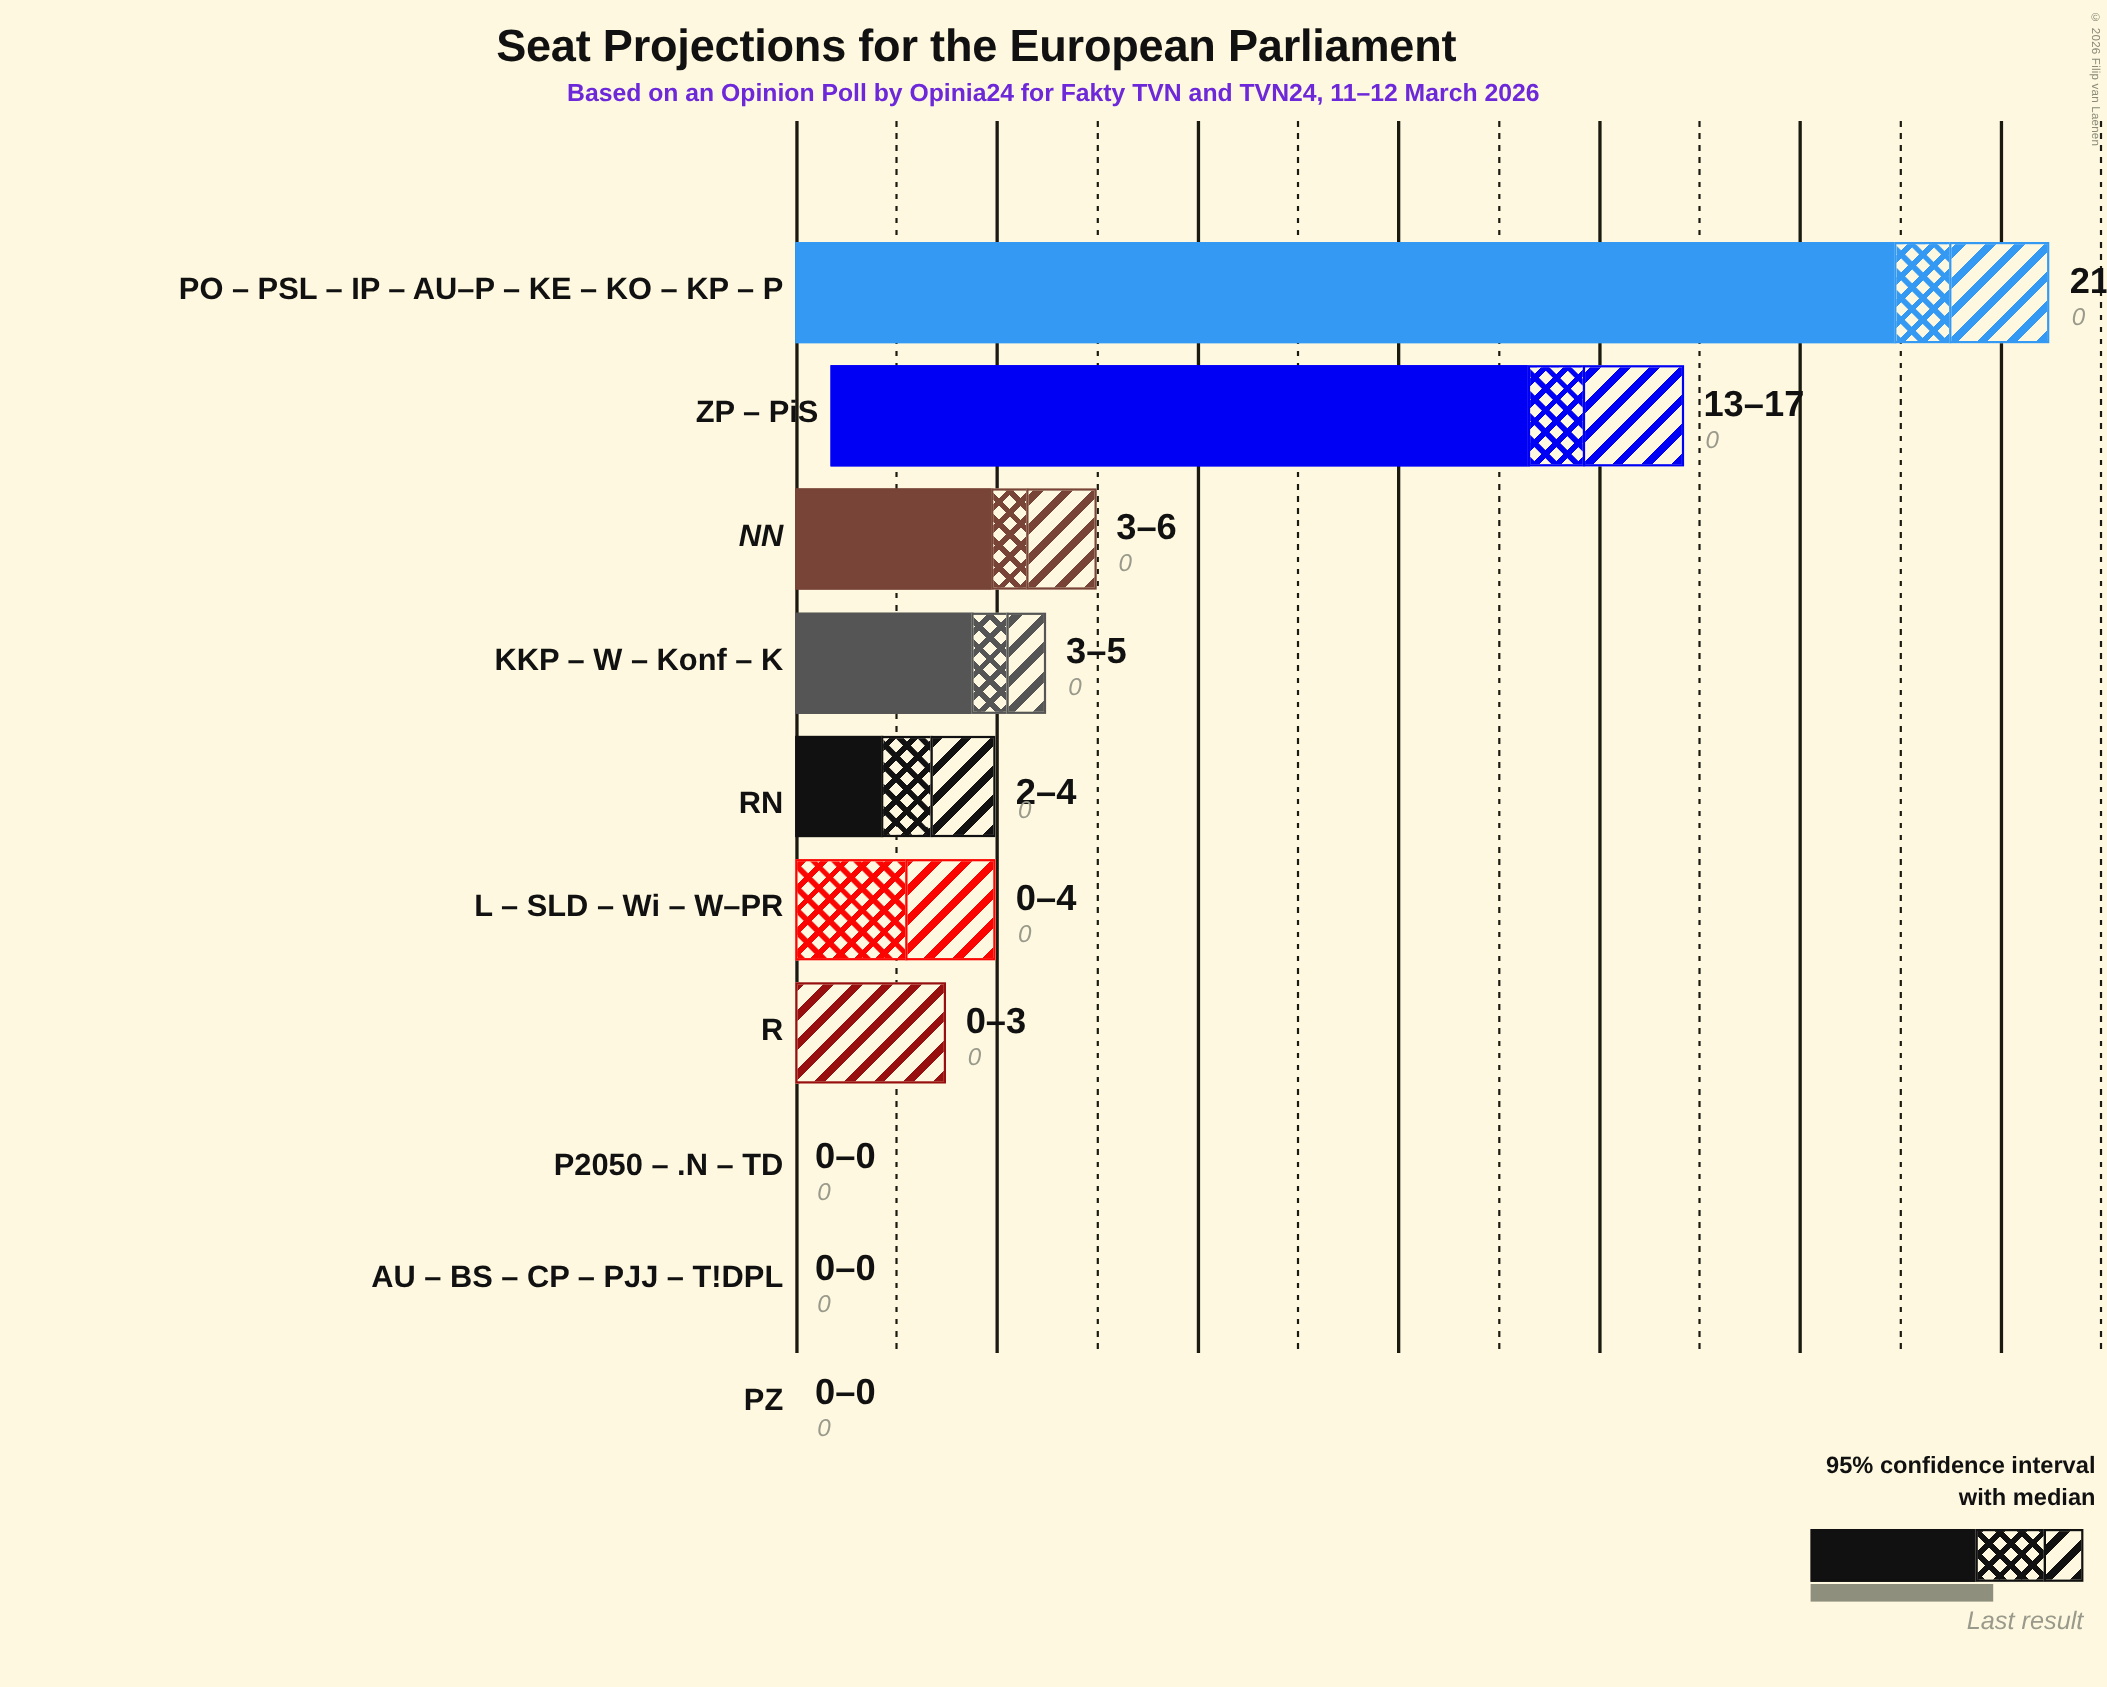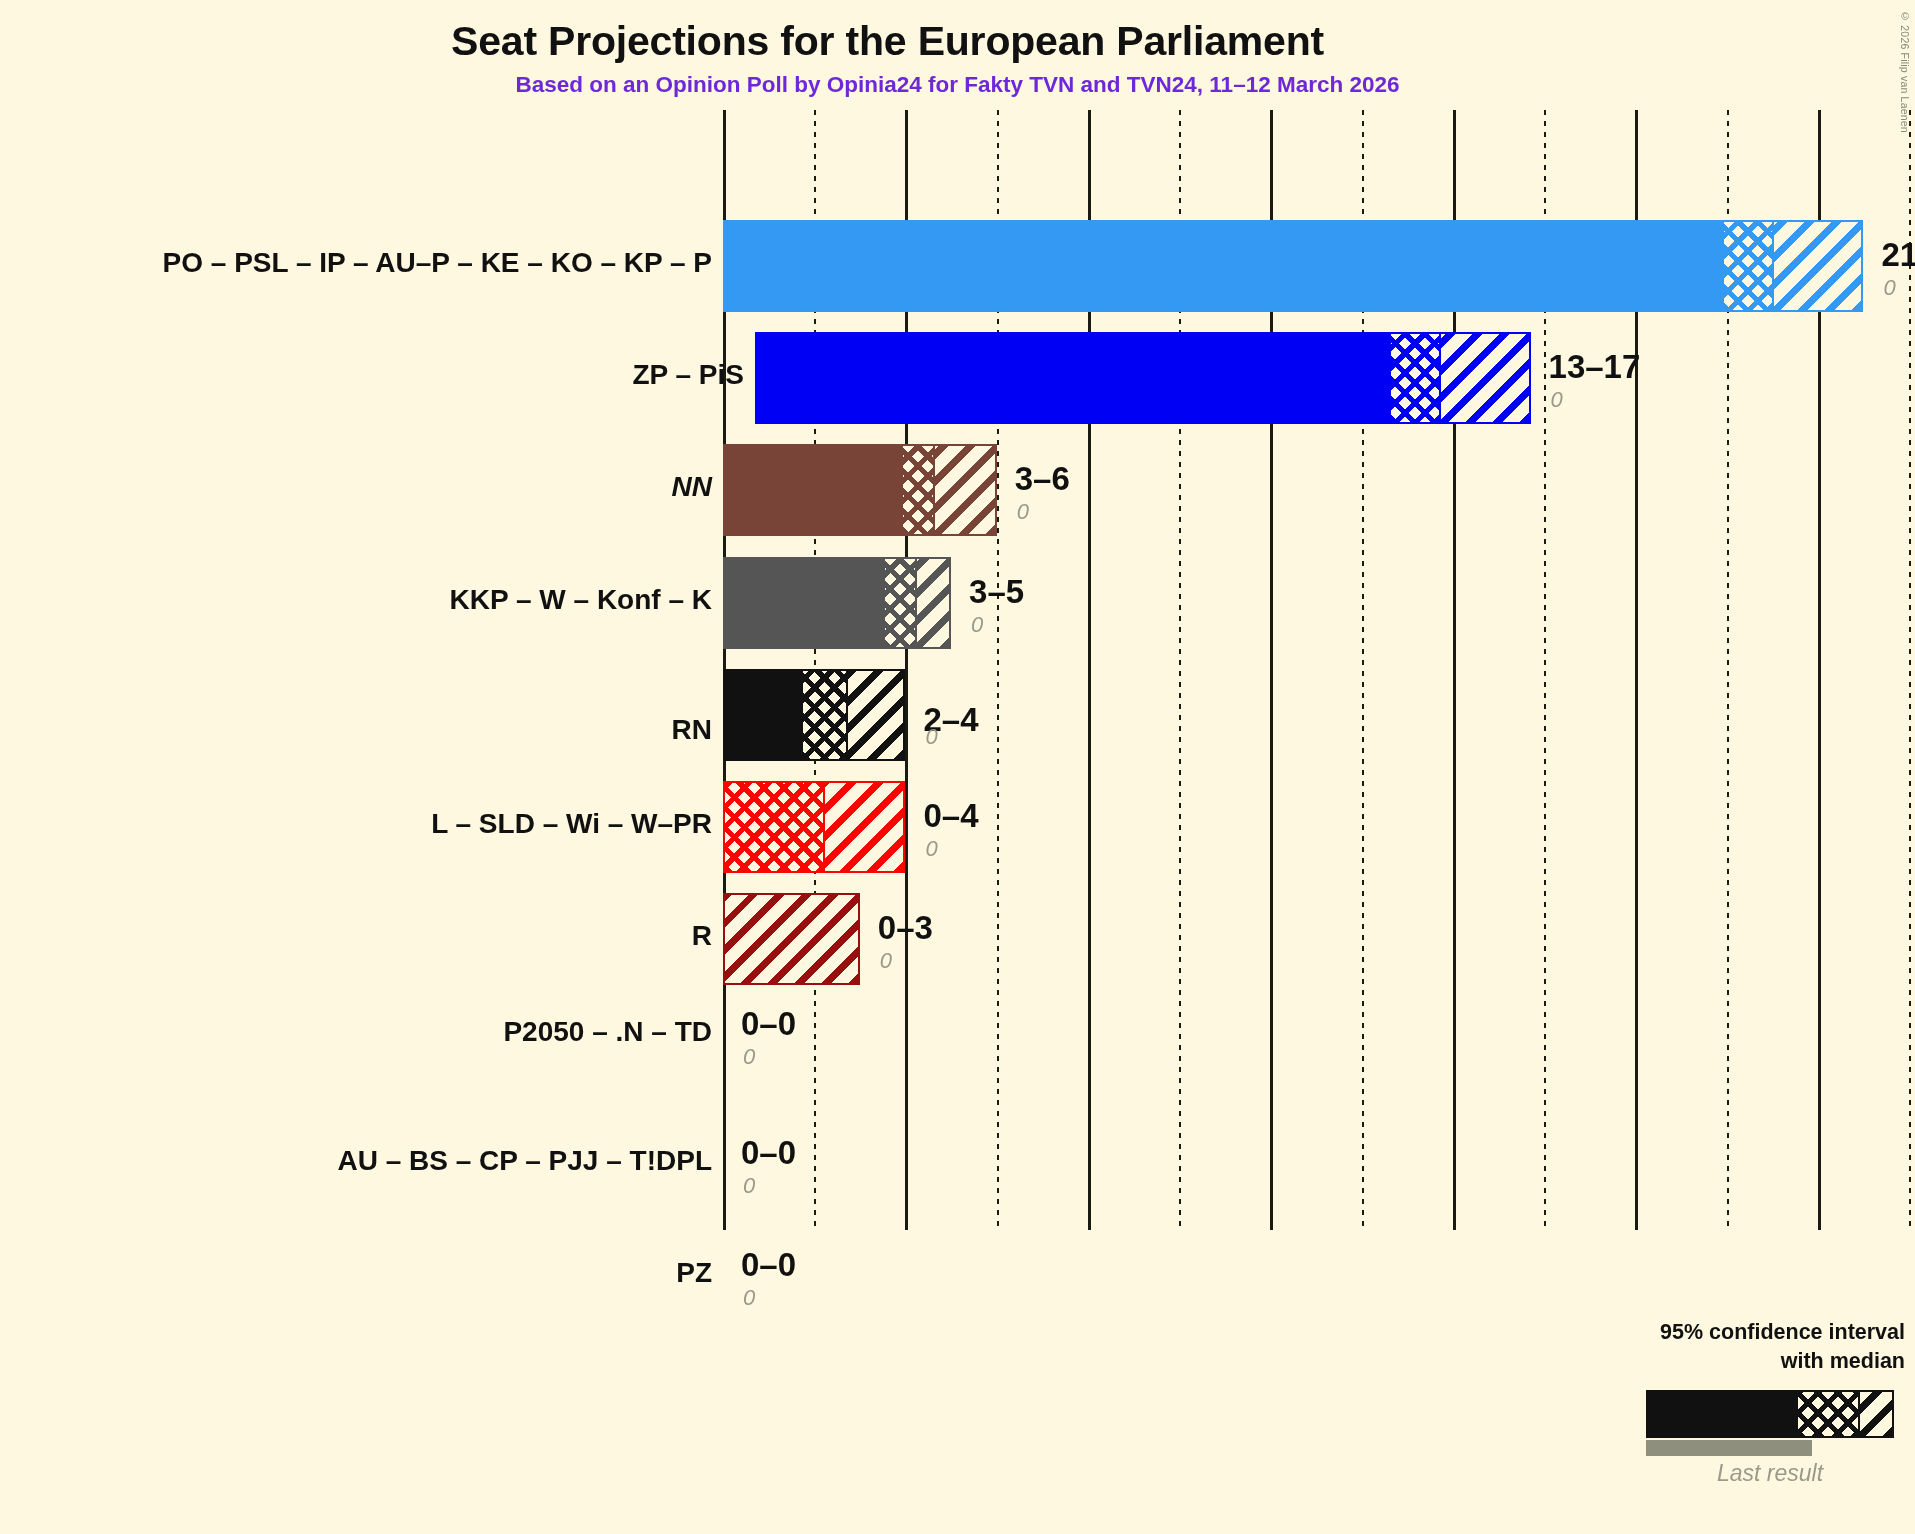--- a/index.html
+++ b/index.html
@@ -90,21 +90,21 @@
   }
   .legend-bar{
     position:absolute;left:86px;top:72px;width:248px;height:48px;
     box-sizing:border-box;
   }
   .legend-bar .seg{--c:#111;}
   .legend-last{
     position:absolute;left:86px;top:122px;width:166px;height:16px;background:#8f8f7d;
   }
   .legend-lastlabel{
-    position:absolute;left:86px;top:142px;width:248px;text-align:center;
+    position:absolute;left:86px;top:142px;width:248px;text-align:right;
     font-size:23px;font-style:italic;color:#9a9a8c;
   }
 </style>
 </head>
 <body>
 
 <div id="chart-root">
 
   <div class="chart-title">Seat Projections for the European Parliament</div>
   <div class="chart-subtitle">Based on an Opinion Poll by Opinia24 for Fakty TVN and TVN24, 11–12 March 2026</div>
@@ -190,21 +190,21 @@
       <div class="row" style="top: 783.2px; height: 92px;">
         <div class="row-label" style="top: 27px;">R</div>
         <div class="bar" style="top: 0px; width: 136.86px; --c: #97100F;">
           <div class="seg solid" style="left: 0px; width: 2px; --c: #97100F;"></div>
           <div class="seg cross" style="left: 0px; width: 2px; --c: #97100F;"></div>
           <div class="seg hatch" style="left: 0px; width: 136.86px; --c: #97100F;"></div>
         </div>
         <div class="value-main" style="left: 877.86px; top: 16px;">0–3</div>
         <div class="value-last" style="left: 879.86px; top: 55px;">0</div>
       </div>
-      <div class="row" style="top: 879px; height: 92px;">
+      <div class="row" style="top: 906px; height: 92px;">
         <div class="row-label" style="top: 27px;">P2050 – .N – TD</div>
         <div class="value-main" style="left: 741px; top: 16px;">0–0</div>
         <div class="value-last" style="left: 743px; top: 55px;">0</div>
       </div>
       <div class="row" style="top: 1007.6px; height: 92px;">
         <div class="row-label" style="top: 27px;">AU – BS – CP – PJJ – T!DPL</div>
         <div class="value-main" style="left: 741px; top: 16px;">0–0</div>
         <div class="value-last" style="left: 743px; top: 55px;">0</div>
       </div>
       <div class="row" style="top: 1119.8px; height: 92px;">

